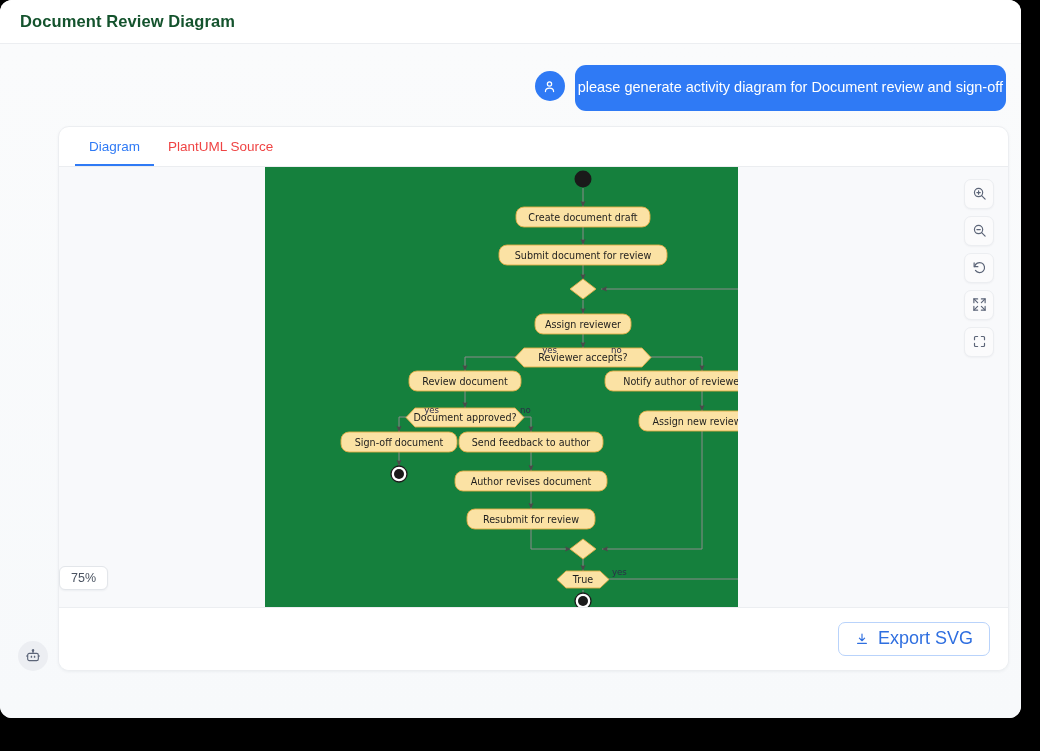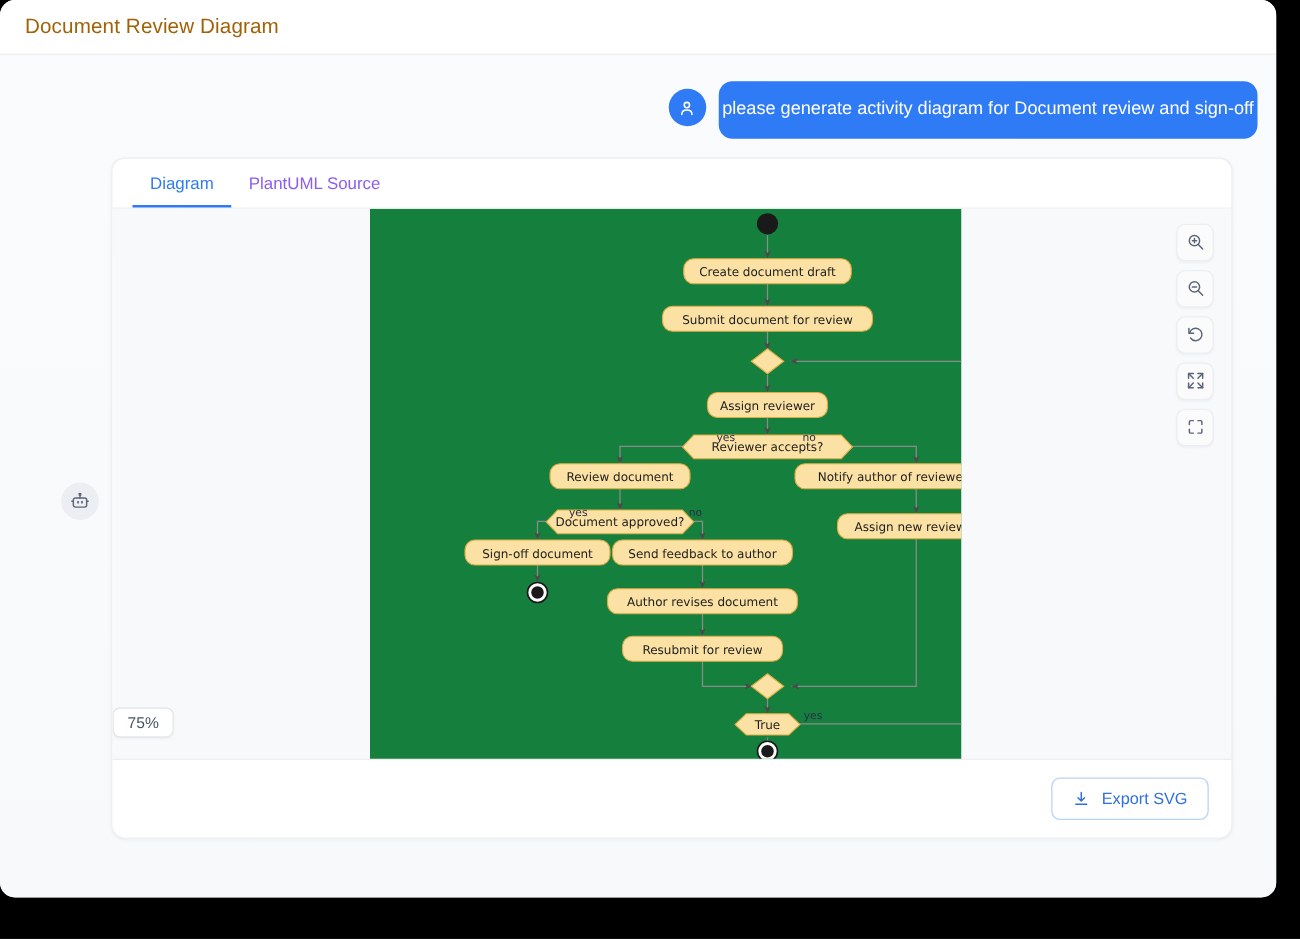--- a/index.html
+++ b/index.html
@@ -24,22 +24,22 @@
   .app-header {
     height: 44px;
     border-bottom: 1px solid #eceef1;
     display: flex;
     align-items: center;
     padding: 0 20px;
     background: #ffffff;
   }
   .app-title {
     font-size: 16.5px;
-    font-weight: normal;
-    color: #a16207;
+    font-weight: bold;
+    color: #14532d;
     letter-spacing: 0.1px;
     text-align: center;
   }
   
   .app-body {
     position: relative;
     height: 674px;
     background: linear-gradient(180deg,#fafbfc 0%, #f7f9fb 100%);
     padding: 0;
   }
@@ -62,24 +62,23 @@
     background: #2f7af5;
     color: #ffffff;
     border-radius: 11px;
     padding: 13px 3px;
     font-size: 14.5px;
     line-height: 1.35;
     max-width: 470px;
   }
   .chat-row-bot {
     display: flex;
-    align-items: center;
+    align-items: flex-end;
     gap: 10px;
-    padding: 15px 35px 0 18px;
-    margin-left: 31px;
+    padding: 15px 12px 0 18px;
   }
   .avatar-bot {
     width: 30px; height: 30px;
     border-radius: 50%;
     background: #eceef2;
     display: flex; align-items: center; justify-content: center;
     flex: 0 0 auto;
     margin-top: 6px;
   }
   
@@ -97,21 +96,21 @@
     gap: 0;
     border-bottom: 1px solid #ebedf0;
     padding: 0 16px;
     height: 40px;
   }
   .tab {
     padding: 0 14px;
     height: 39px;
     line-height: 39px;
     font-size: 13.5px;
-    color: #8b5cf6;
+    color: #ef4444;
     border-bottom: 2px solid transparent;
     cursor: pointer;
     white-space: nowrap;
   }
   .tab.active {
     color: #2f7af5;
     border-bottom-color: #2f7af5;
     font-weight: normal;
   }
   
@@ -167,21 +166,21 @@
   .btn-outline {
     display: inline-flex;
     align-items: center;
     gap: 9px;
     height: 34px;
     padding: 0 16px;
     border: 1px solid #b9d3fb;
     border-radius: 7px;
     background: #ffffff;
     color: #2f6fe0;
-    font-size: 13px;
+    font-size: 18px;
     cursor: pointer;
     font-family: "Liberation Sans", sans-serif;
   }
   .btn-outline svg { display: block; }
   
   .dg-label {
     font-family: "DejaVu Sans", sans-serif;
     font-size: 9.6px;
     fill: #1d1d1d;
   }

